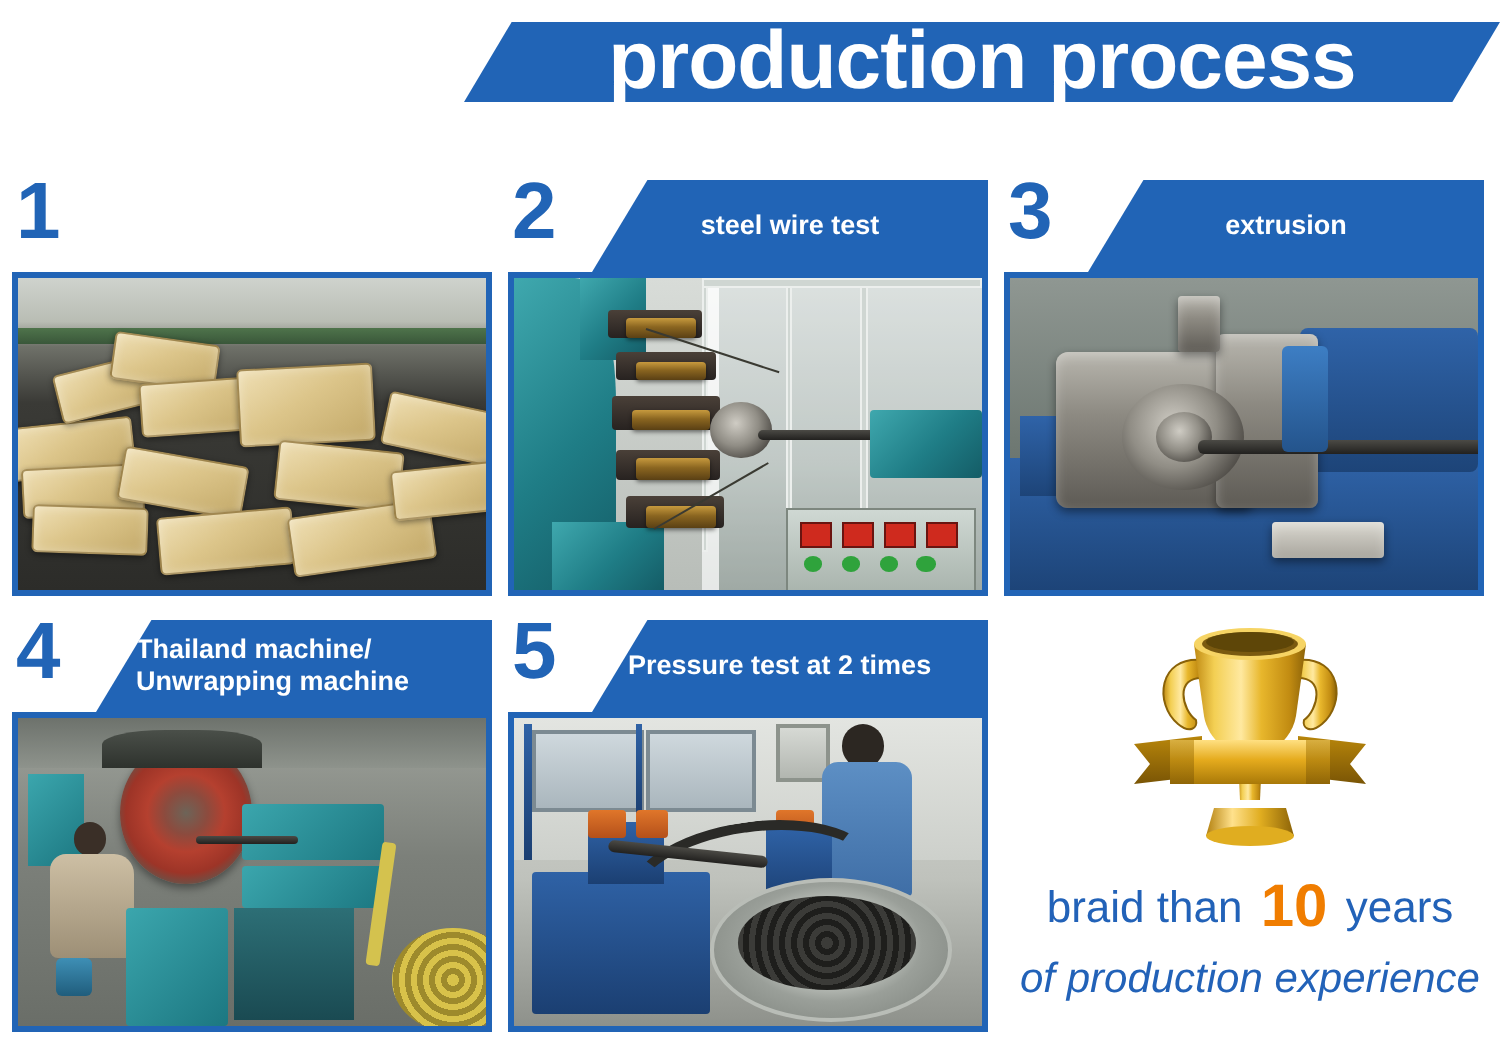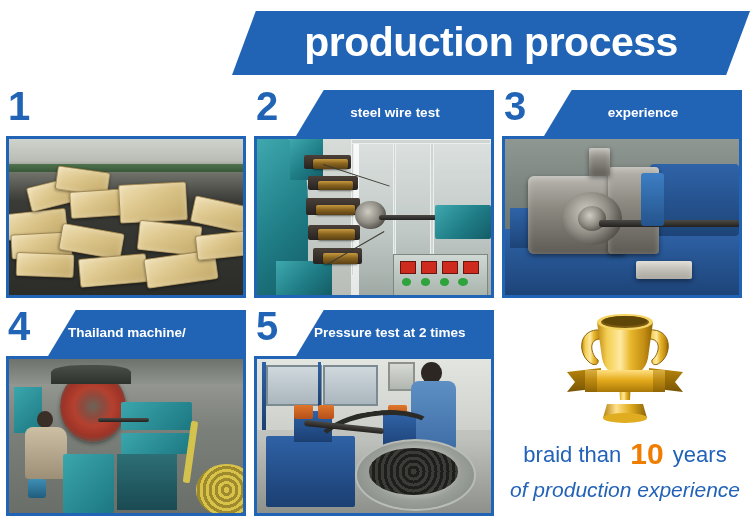--- a/index.html
+++ b/index.html
@@ -14,21 +14,21 @@
     overflow: hidden;
     position: relative;
   }
 
   
   #header-banner {
     position: absolute;
     left: 232px;
     top: 11px;
     width: 518px;
-    height: 64px;
+    height: 40px;
     text-align: center;
   }
   #header-banner .banner-shape {
     position: absolute;
     inset: 0;
     background: #2164B6;
     clip-path: polygon(4.6% 0, 100% 0, 95.4% 100%, 0 100%);
   }
   #header-title {
     position: absolute;
@@ -340,21 +340,21 @@
       <div class="btn-grn" style="left:78%; top:89%; width:4%; height:5%;"></div>
       <div class="btn-grn" style="left:86%; top:89%; width:4%; height:5%;"></div>
     </div>
   </div>
 </div>
 
 <div class="step" style="left:502px; top:90px; width:240px;">
   <div class="step-head">
     <div class="step-number">3</div>
     <div class="step-label label-center" style="left:42px; width:198px;">
-      <div class="ln">experience</div>
+      <div class="ln">extrusion</div>
     </div>
   </div>
   <div class="photo" style="width:240px; height:162px;">
     <div class="photo-inner">
       <div class="ph3-bg"></div>
       <div class="ph3-blue" style="left:0; top:58%; width:100%; height:42%;"></div>
       <div class="ph3-blue" style="left:62%; top:16%; width:38%; height:46%; border-radius:4px;"></div>
       <div class="ph3-blue" style="left:2%; top:44%; width:16%; height:26%;"></div>
       <div class="ph3-head" style="left:10%; top:24%; width:42%; height:50%;"></div>
       <div class="ph3-head" style="left:44%; top:18%; width:22%; height:56%; border-radius:4px;"></div>
@@ -366,20 +366,21 @@
       <div class="ph3-head" style="left:56%; top:78%; width:24%; height:12%; border-radius:2px; background:linear-gradient(180deg,#d9d7cf,#a9a69e);"></div>
     </div>
   </div>
 </div>
 
 <div class="step" style="left:6px; top:310px; width:240px;">
   <div class="step-head">
     <div class="step-number">4</div>
     <div class="step-label" style="left:42px; width:198px; padding-left:20px;">
       <div class="ln">Thailand machine/</div>
+      <div class="ln">Unwrapping machine</div>
     </div>
   </div>
   <div class="photo" style="width:240px; height:160px;">
     <div class="photo-inner">
       <div class="ph4-bg"></div>
       <div class="ph4-roof"></div>
       <div class="ph4-teal" style="left:2%; top:18%; width:12%; height:30%;"></div>
       <div class="ph4-wheel" style="left:22%; top:8%; width:28%; height:46%;"></div>
       <div class="ph4-teal" style="left:18%; top:4%; width:34%; height:12%; border-radius:40% 40% 0 0; background:linear-gradient(180deg,#4a4f49,#2e322d);"></div>
       <div class="ph4-worker-head" style="left:12%; top:34%; width:7%; height:11%;"></div>

